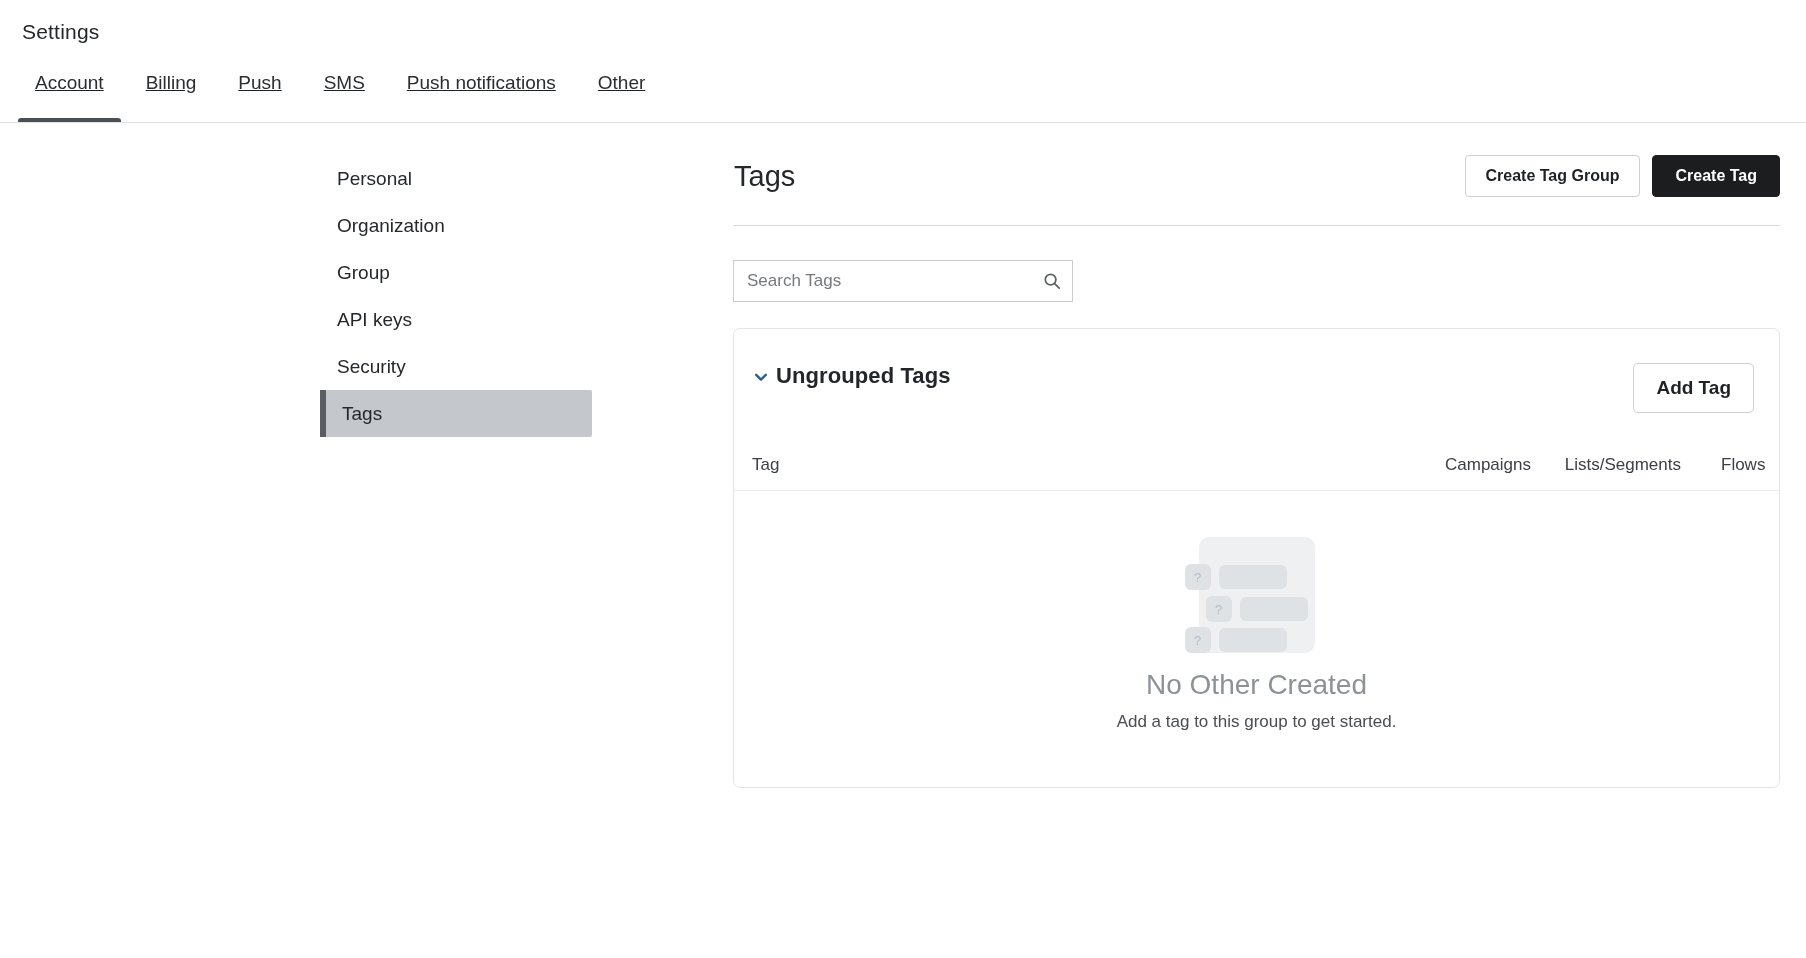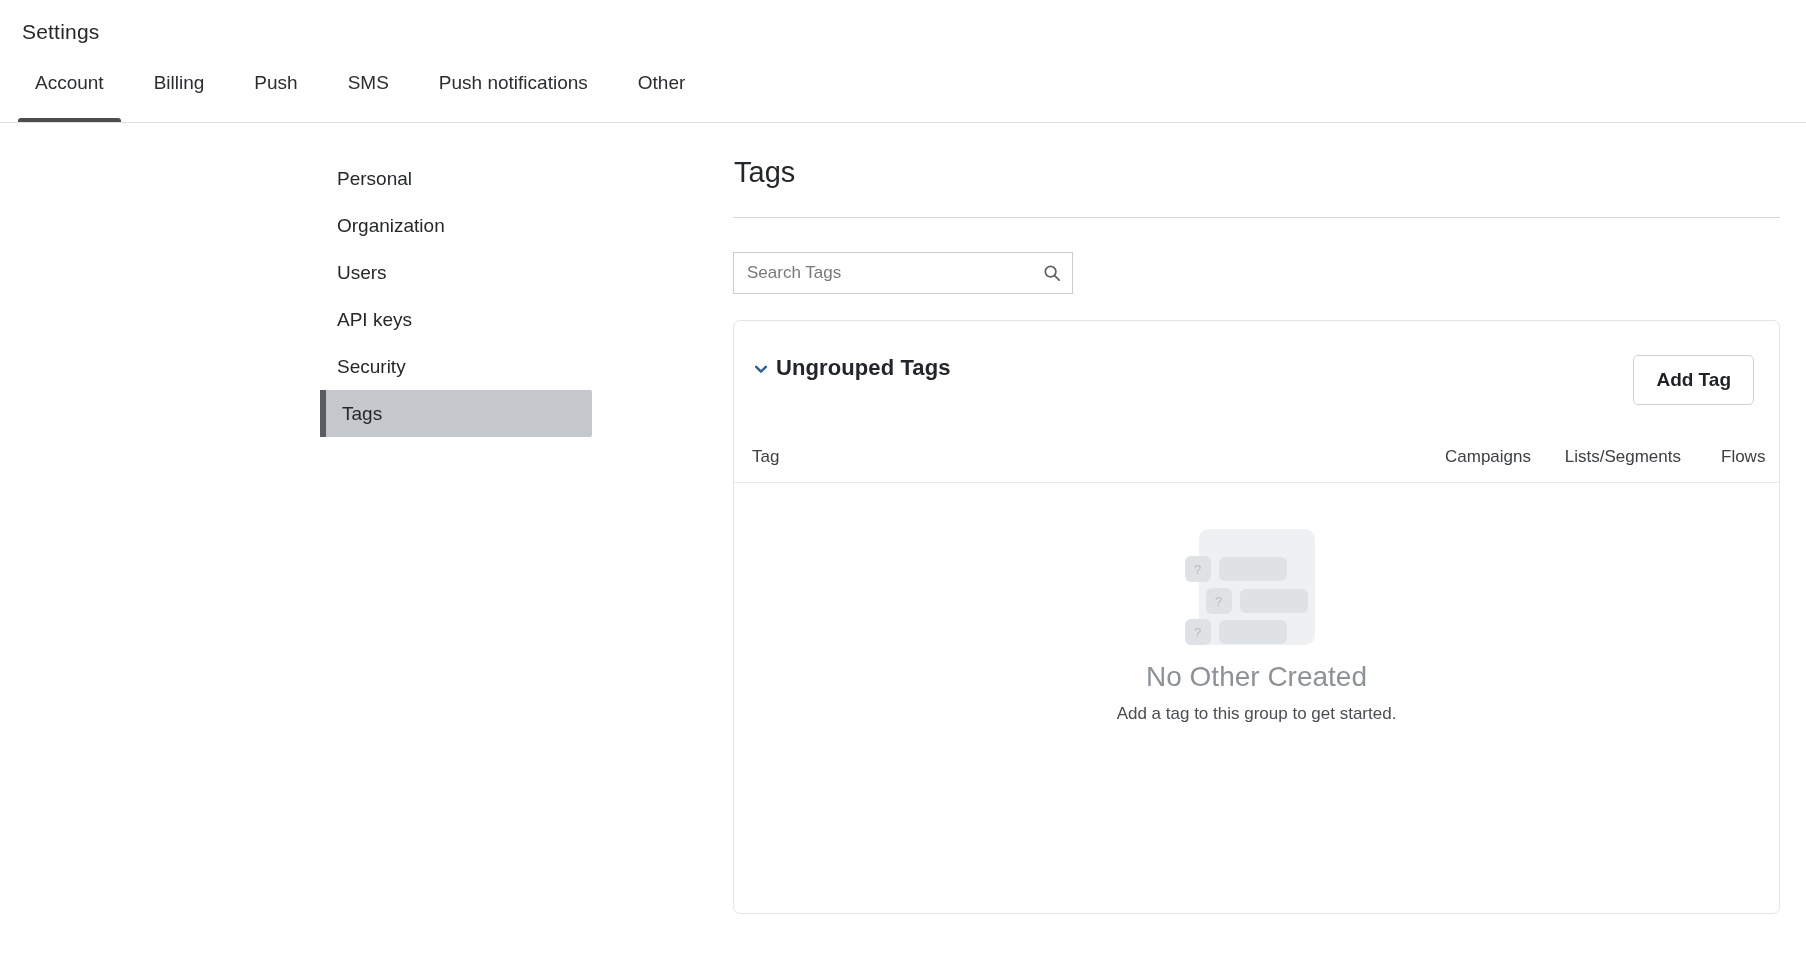--- a/index.html
+++ b/index.html
@@ -33,22 +33,23 @@
   }
   .tabbar-rule {
     position: absolute;
     left: 0; right: 0; bottom: 0;
     height: 1px;
     background: #dfe1e4;
   }
   .tabs {
     display: flex;
     align-items: flex-end;
-    gap: 16px;
+    gap: 8px;
     height: 100%;
+    text-decoration: underline;
   }
   .tab {
     position: relative;
     padding: 0 17px;
     font-size: 19px;
     line-height: 1;
     color: #2b2e31;
     height: 100%;
     display: flex;
     align-items: flex-start;
@@ -184,21 +185,21 @@
     color: #5d6064;
   }
 
   
   .card {
     margin-top: 26px;
     border: 1px solid #e2e4e7;
     border-radius: 7px;
     background: #ffffff;
     overflow: hidden;
-    height: 594px;
+    height: 460px;
   }
   .card-head {
     display: flex;
     align-items: flex-start;
     justify-content: space-between;
     padding: 34px 25px 0 18px;
     height: 110px;
   }
   .group-title-wrap {
     display: flex;
@@ -341,39 +342,43 @@
 
   <div class="sidebar">
     <div class="sidebar-inner">
       <div class="nav-item">
         <span>Personal</span>
       </div>
       <div class="nav-item">
         <span>Organization</span>
       </div>
       <div class="nav-item">
-        <span>Users</span>
+        <span>Group</span>
       </div>
       <div class="nav-item">
         <span>API keys</span>
       </div>
       <div class="nav-item">
         <span>Security</span>
       </div>
       <div class="nav-item selected">
         <span class="nav-accent"></span>
         <span>Tags</span>
       </div>
     </div>
   </div>
 
   <div class="main">
 
     <div class="main-head">
       <div class="main-title">Tags</div>
+      <div class="head-actions">
+        <button class="btn btn-outline">Create Tag Group</button>
+        <button class="btn btn-dark">Create Tag</button>
+      </div>
     </div>
 
     <div class="search-row">
       <div class="search-box">
         <input class="search-input" type="text" placeholder="Search Tags" style="">
         <span class="search-icon">
           <svg viewBox="0 0 18 18" width="18" height="18" fill="none" stroke="currentColor" stroke-width="1.7">
             <circle cx="7.6" cy="7.6" r="5.3"></circle>
             <line x1="11.6" y1="11.6" x2="16.2" y2="16.2" stroke-linecap="round"></line>
           </svg>

